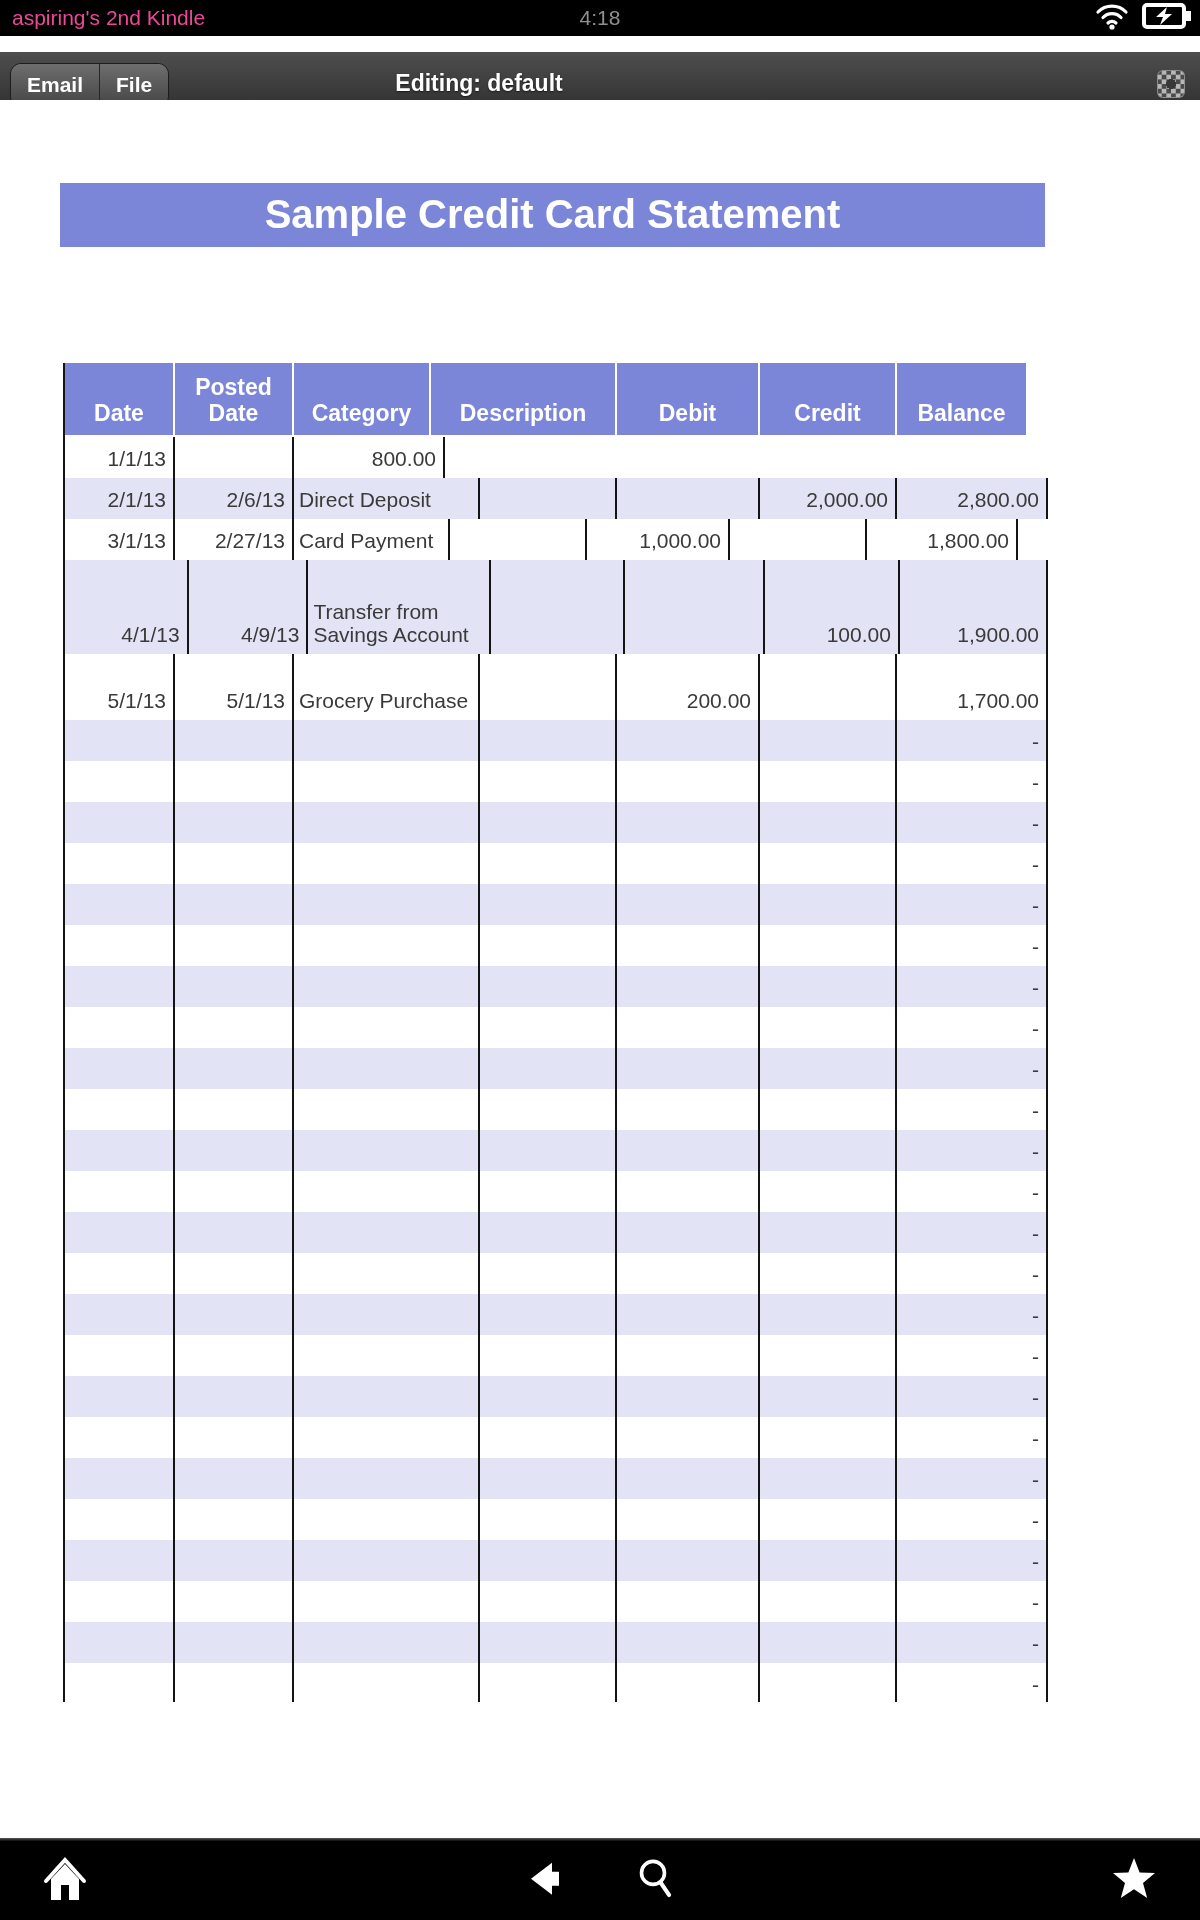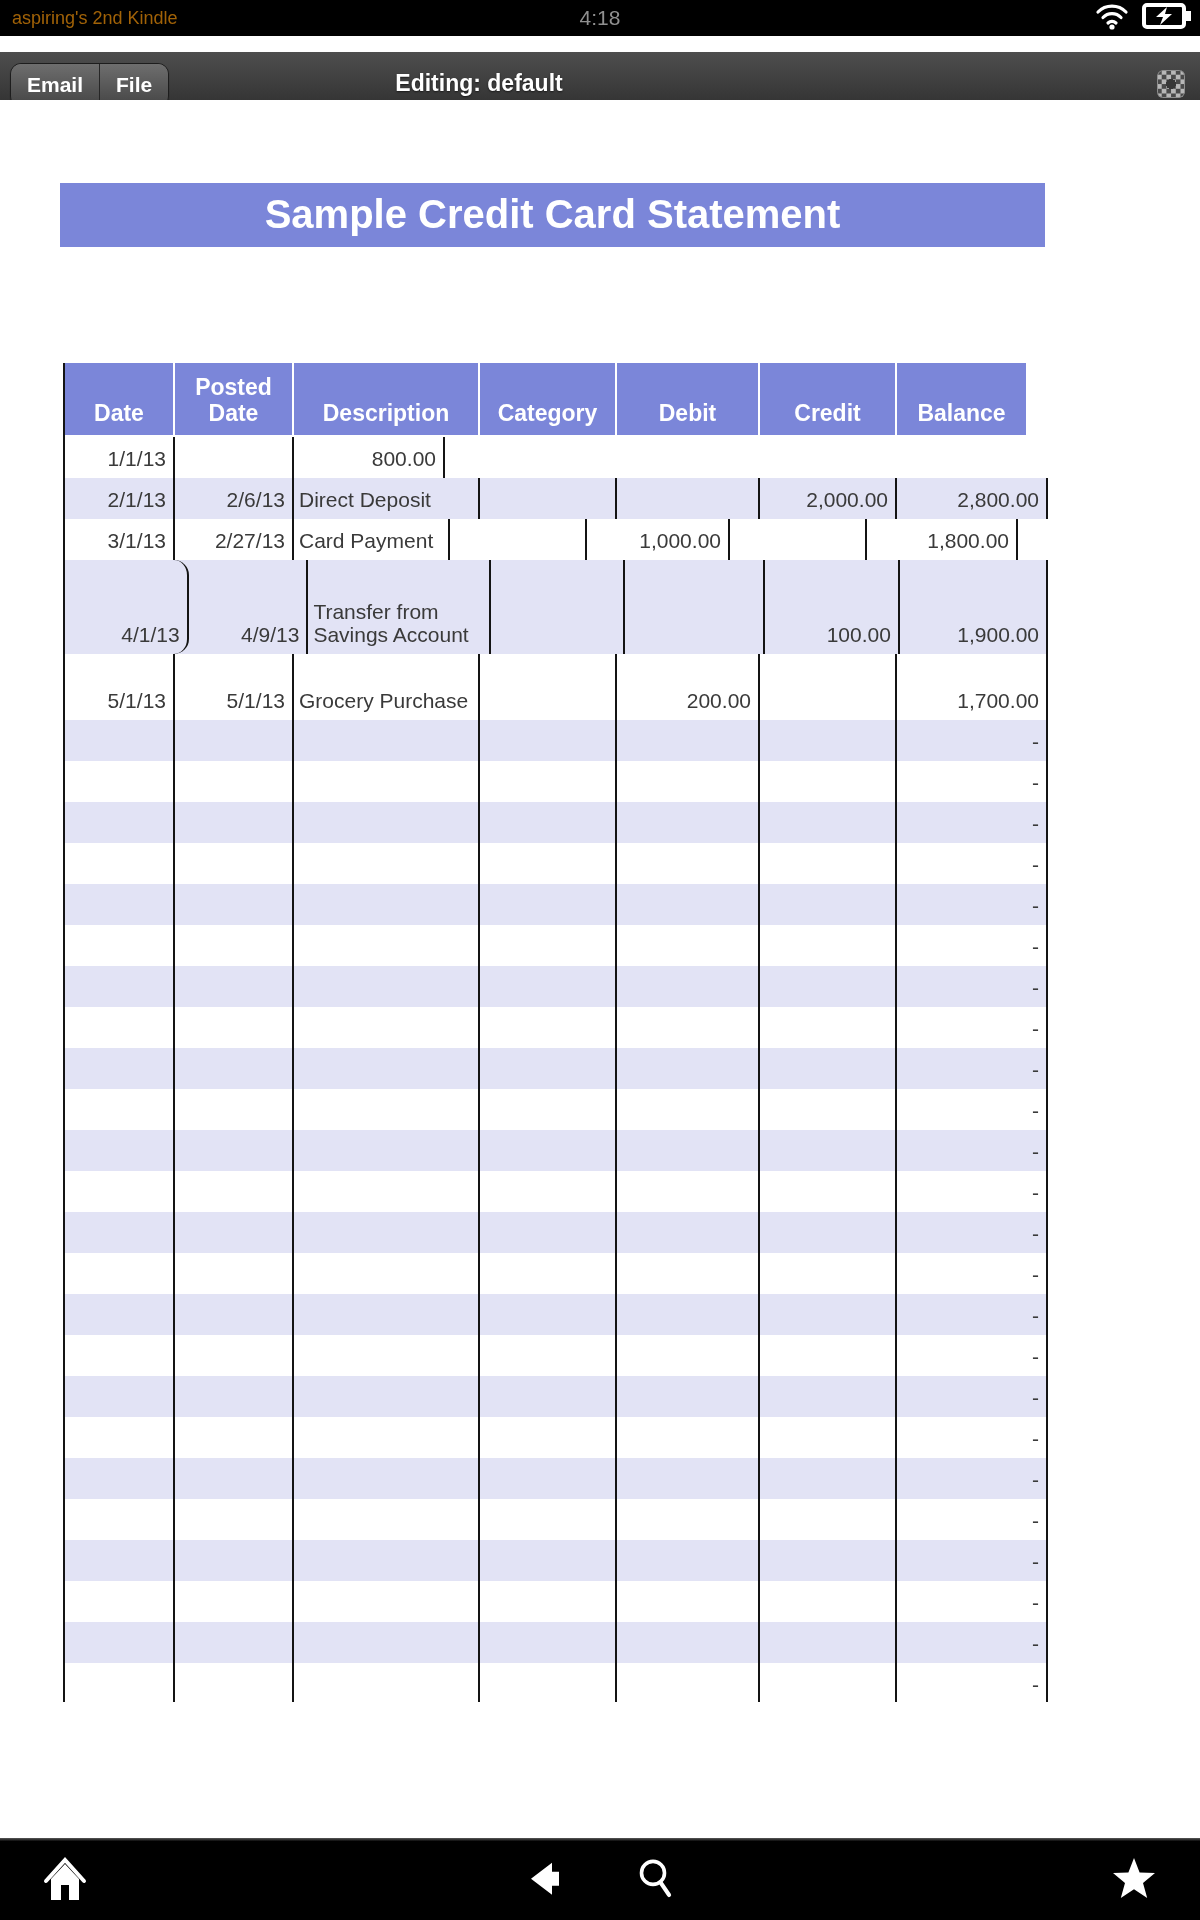--- a/index.html
+++ b/index.html
@@ -3,21 +3,21 @@
 <meta charset="utf-8">
 <style>
   * { margin:0; padding:0; box-sizing:border-box; }
   html,body { width:1200px; height:1920px; }
   body { font-family:"Liberation Sans", sans-serif; background:#fff; overflow:hidden; }
   .screen { position:relative; width:1200px; height:1920px; background:#fff; }
 
   
   .status-bar { position:absolute; top:0; left:0; width:1200px; height:36px; background:#000;
     display:flex; align-items:center; }
-  .device-name { color:#a16207; font-size:18px; margin-left:12px; }
+  .device-name { color:#ec4899; font-size:21px; margin-left:12px; }
   .status-time { position:absolute; left:50%; transform:translateX(-50%); color:#8f8f8f; font-size:21px; }
   .status-icons { position:absolute; right:8px; top:0; height:36px; display:flex; align-items:center; gap:12px; }
 
   
   .toolbar { position:absolute; top:52px; left:0; width:1200px; height:64px;
     background:linear-gradient(#4e4e4e,#2e2e2e); border-bottom:2px solid #161616; }
   .btn-group { position:absolute; left:10px; top:11px; height:44px; display:flex;
     border:1px solid #1d1d1d; border-radius:11px; overflow:hidden;
     box-shadow:inset 0 1px 0 rgba(255,255,255,.28), 0 1px 1px rgba(0,0,0,.4); }
   .tb-btn { background:linear-gradient(#6e6e6e,#454545); color:#fff; font-weight:bold;
@@ -106,22 +106,22 @@
     <div class="grid-icon"></div>
   </div>
 
   <div class="content">
     <div class="banner">Sample Credit Card Statement</div>
     <div class="sheet">
       <div class="hrow">
           <div class="hc" style="width: 110px; white-space: pre-line;">Date</div>
           <div class="hc" style="width: 119px; white-space: pre-line;">Posted
 Date</div>
+          <div class="hc" style="width: 137px; white-space: pre-line;">Category</div>
           <div class="hc" style="width: 186px; white-space: pre-line;">Description</div>
-          <div class="hc" style="width: 137px; white-space: pre-line;">Category</div>
           <div class="hc" style="width: 143px; white-space: pre-line;">Debit</div>
           <div class="hc" style="width: 137px; white-space: pre-line;">Credit</div>
           <div class="hc" style="width: 129px; white-space: pre-line;">Balance</div>
         </div>
       <div>
           <div class="trow" style="height: 41px;">
             <div class="c num" style="width: 110px;">1/1/13</div>
             <div class="c num" style="width: 119px;"></div>
             <div class="c num" style="width: 151px;">800.00</div>
           </div>
@@ -137,21 +137,21 @@
           <div class="trow" style="height: 41px;">
             <div class="c num" style="width: 110px;">3/1/13</div>
             <div class="c num" style="width: 119px;">2/27/13</div>
             <div class="c" style="width: 156px;">Card Payment</div>
             <div class="c" style="width: 137px;"></div>
             <div class="c num" style="width: 143px;">1,000.00</div>
             <div class="c num" style="width: 137px;"></div>
             <div class="c num" style="width: 151px;">1,800.00</div>
           </div>
           <div class="trow shade" style="height: 94px;">
-            <div class="c num" style="width: 126px; border-radius: 15px;">4/1/13</div>
+            <div class="c num" style="width: 126px;">4/1/13</div>
             <div class="c num" style="width: 122px;">4/9/13</div>
             <div class="c" style="width: 186px;">Transfer from Savings Account</div>
             <div class="c" style="width: 137px;"></div>
             <div class="c num" style="width: 143px;"></div>
             <div class="c num" style="width: 137px;">100.00</div>
             <div class="c num" style="width: 151px;">1,900.00</div>
           </div>
           <div class="trow" style="height: 66px;">
             <div class="c num" style="width: 110px;">5/1/13</div>
             <div class="c num" style="width: 119px;">5/1/13</div>

